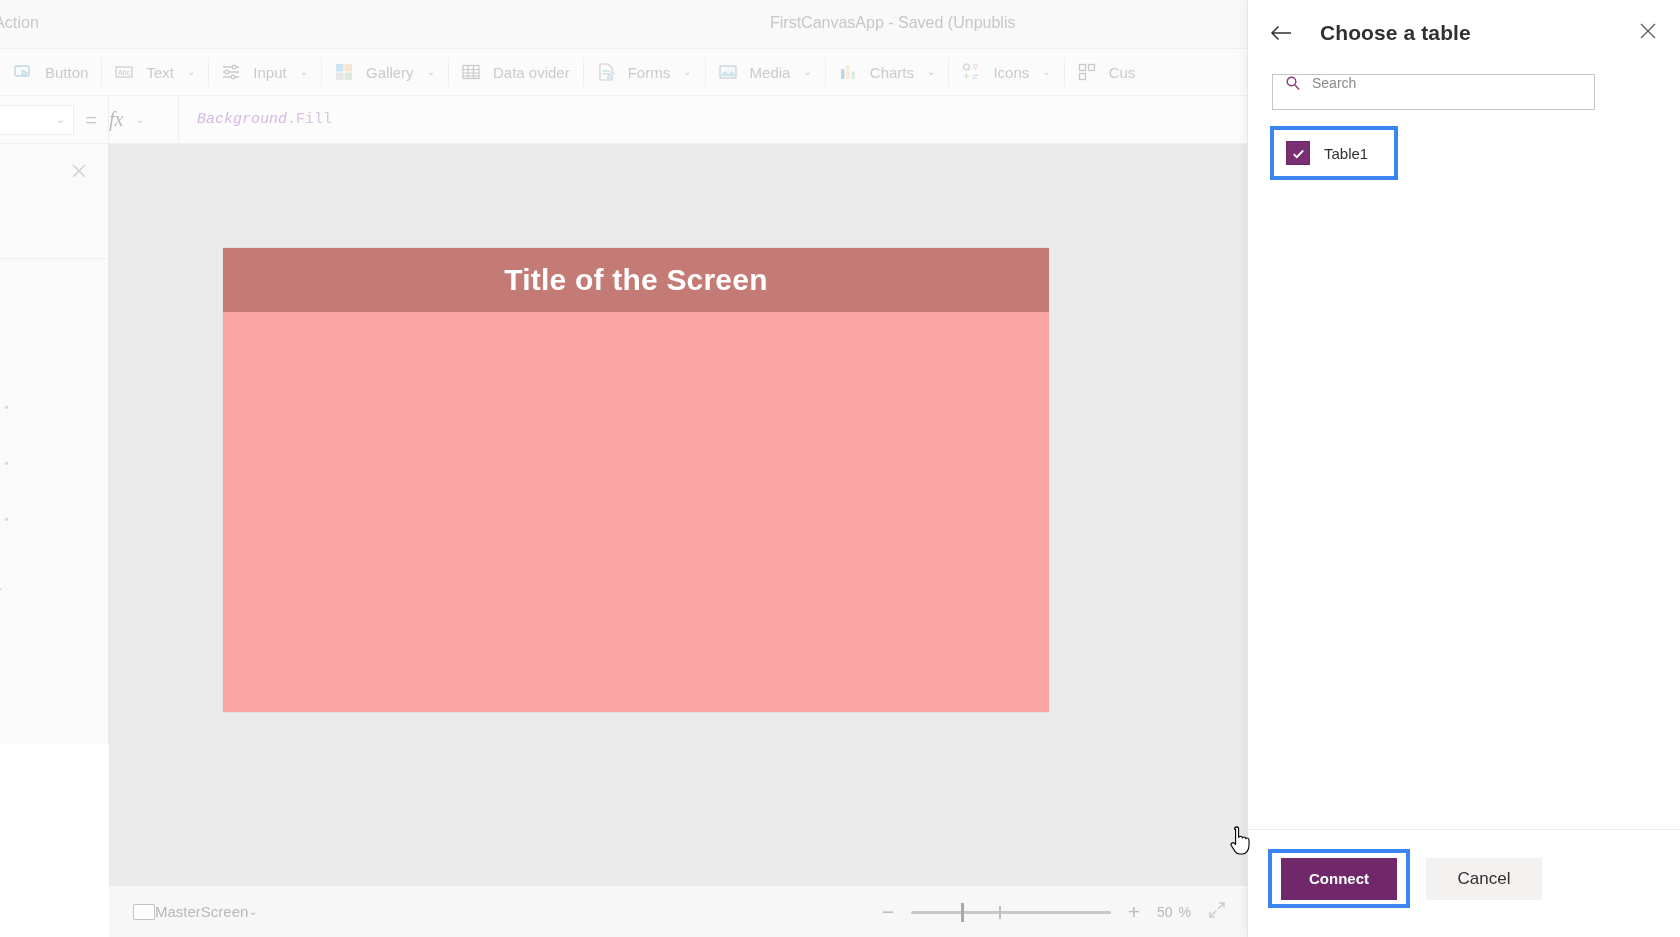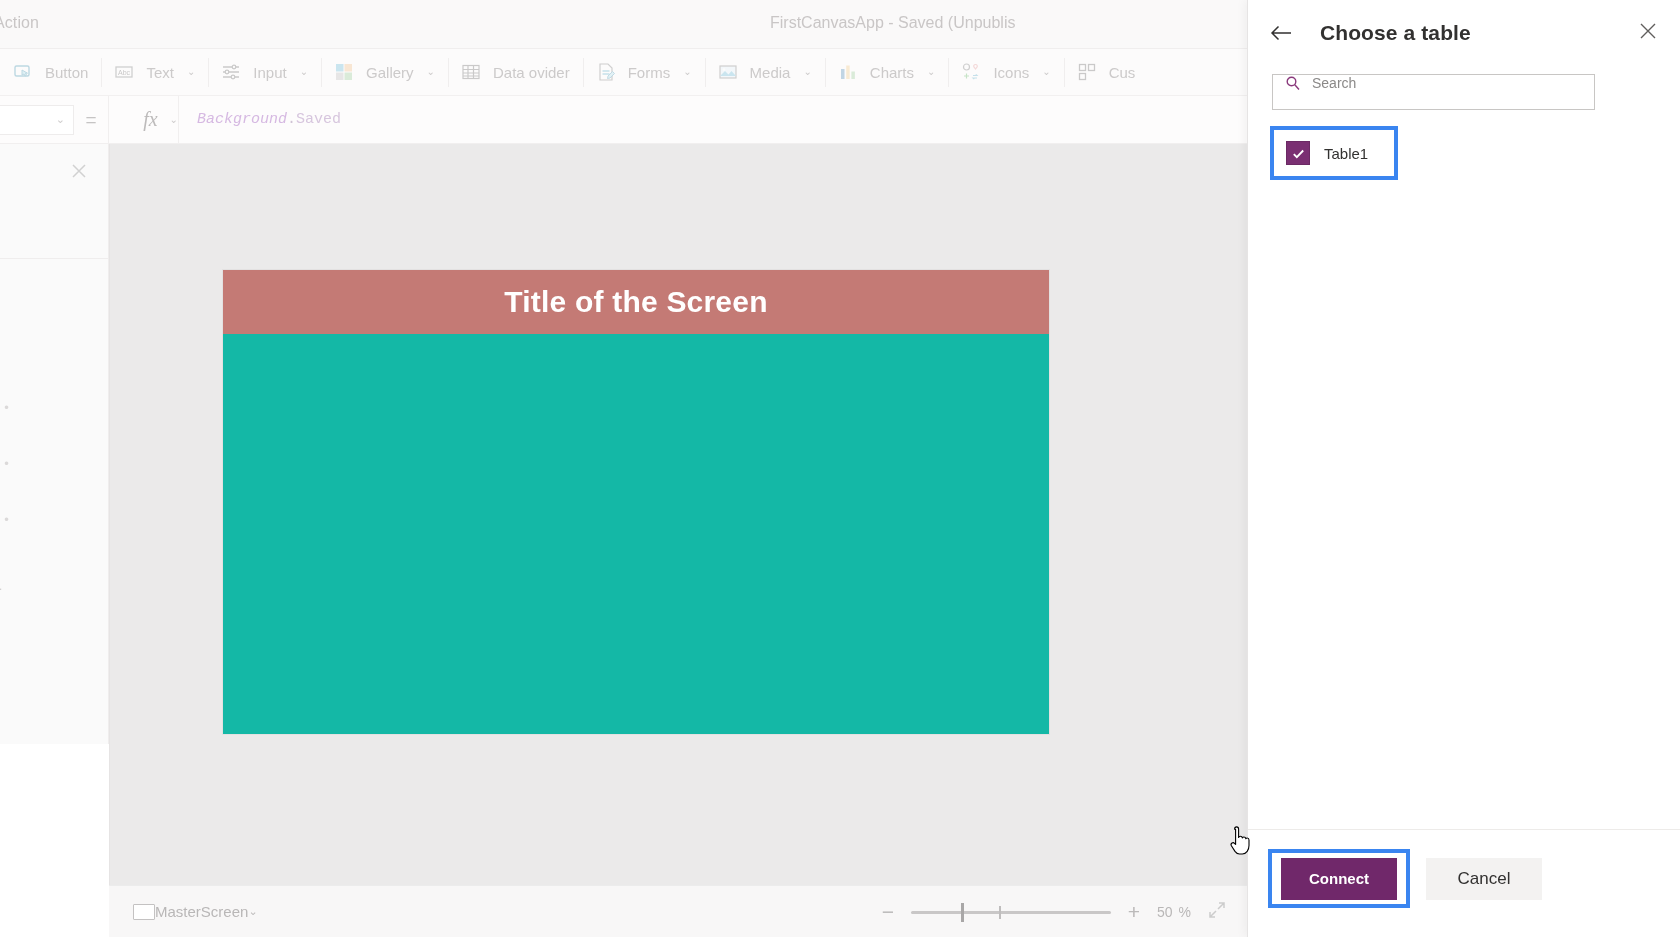--- a/index.html
+++ b/index.html
@@ -112,21 +112,21 @@
   }
   .fx-wrap {
     flex: 1;
     height: 48px;
     display: flex;
     align-items: center;
     border-left: 1px solid #f1efef;
   }
   .fx-btn {
     width: 70px; height: 47px;
-    display: flex; align-items: center; justify-content: flex-end;
+    display: flex; align-items: center; justify-content: flex-start;
     gap: 12px;
     border-right: 1px solid #f1efef;
   }
   .fx-btn .fxg {
     font-family: "Liberation Serif", serif;
     font-style: italic;
     font-size: 20px;
     color: #bdbbbb;
   }
   .fx-btn .chev { font-size: 10px; color: #cccaca; }
@@ -181,23 +181,22 @@
     position: absolute;
     left: 109px; top: 144px;
     width: 1138px; height: 741px;
     background: #ebeaea;
     border-left: 1px solid #e6e4e4;
   }
   .screen {
     position: absolute;
     left: 113px; top: 104px;
     width: 826px; height: 464px;
-    background: #14b8a6;
+    background: #fca5a5;
     box-shadow: 0 0 0 1px #e3e1e1;
-    margin-top: 22px;
   }
   .screen-title {
     position: absolute;
     left: 0; top: 0;
     width: 826px; height: 64px;
     background: #c47a75;
     display: flex;
     align-items: center;
     justify-content: center;
   }
@@ -533,21 +532,21 @@
       <div class="prop-select">
         <span>⌄</span>
       </div>
       <div class="eq">=</div>
       <div class="fx-wrap">
         <div class="fx-btn">
           <span class="fxg">fx</span>
           <span class="chev">⌄</span>
         </div>
         <div class="formula-text">
-          <span class="kw">Background</span><span class="dot">.</span><span>Saved</span>
+          <span class="kw">Background</span><span class="dot">.</span><span>Fill</span>
         </div>
       </div>
     </div>
 
     <div class="leftpane">
       <div class="close-x">
         <svg viewBox="0 0 18 18" stroke="#6a6a6a" stroke-width="1.5">
             <path d="M3 3l12 12M15 3L3 15"></path>
           </svg>
       </div>

